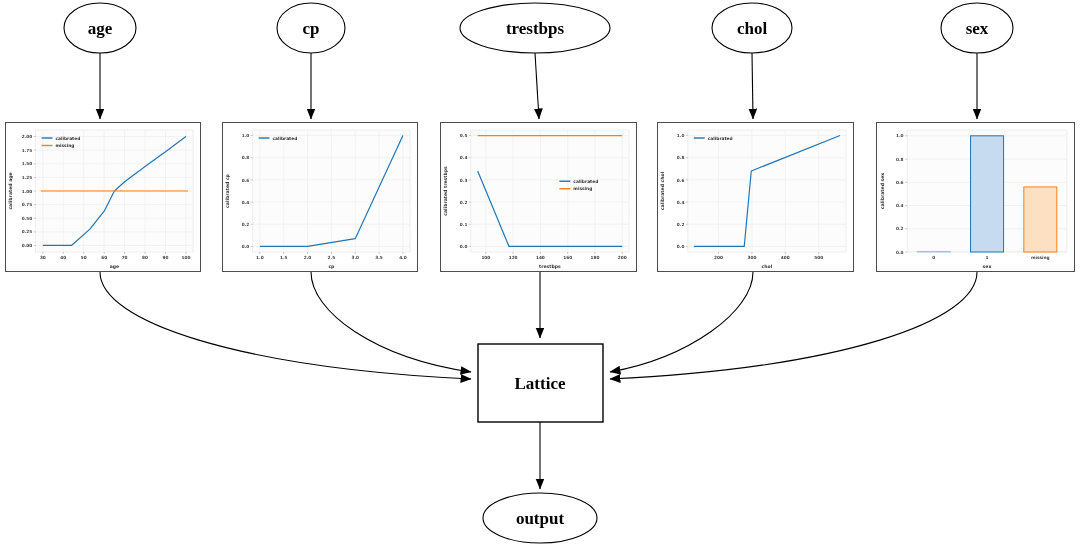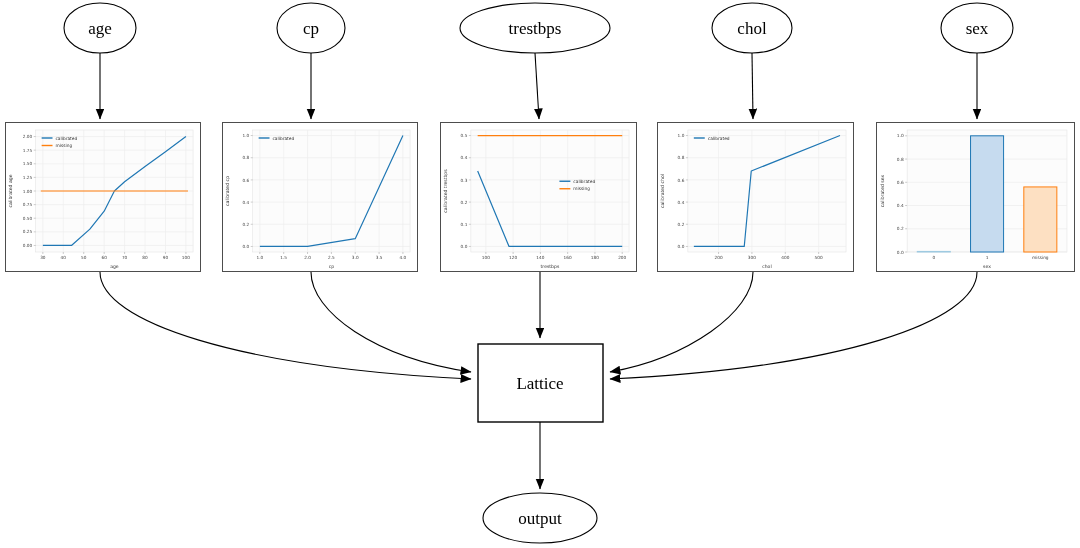--- a/index.html
+++ b/index.html
@@ -1,17 +1,17 @@
 <!DOCTYPE html>
 <html><head>
 <meta charset="utf-8">
 <style>
   html,body{margin:0;padding:0;background:#ffffff;}
   .canvas{position:relative;width:1080px;height:548px;background:#ffffff;overflow:hidden;
-          font-family:"Liberation Serif", serif;}
+          font-family:"Liberation Serif", serif;font-weight:bold;}
   #graph{position:absolute;left:0;top:0;width:1080px;height:548px;}
   .node-label{font-family:"Liberation Serif", serif;font-size:17px;fill:#000;text-anchor:middle;}
   .edge{fill:none;stroke:#000;stroke-width:1.1;}
   .node-shape{fill:#ffffff;stroke:#000;stroke-width:1.1;}
   .chart{position:absolute;background:#ffffff;border:1px solid #4d4d4d;box-sizing:border-box;}
   .chart svg{display:block;width:100%;height:100%;}
   .chart text{font-family:"DejaVu Sans", sans-serif;}
 </style>
 </head>
 <body>

